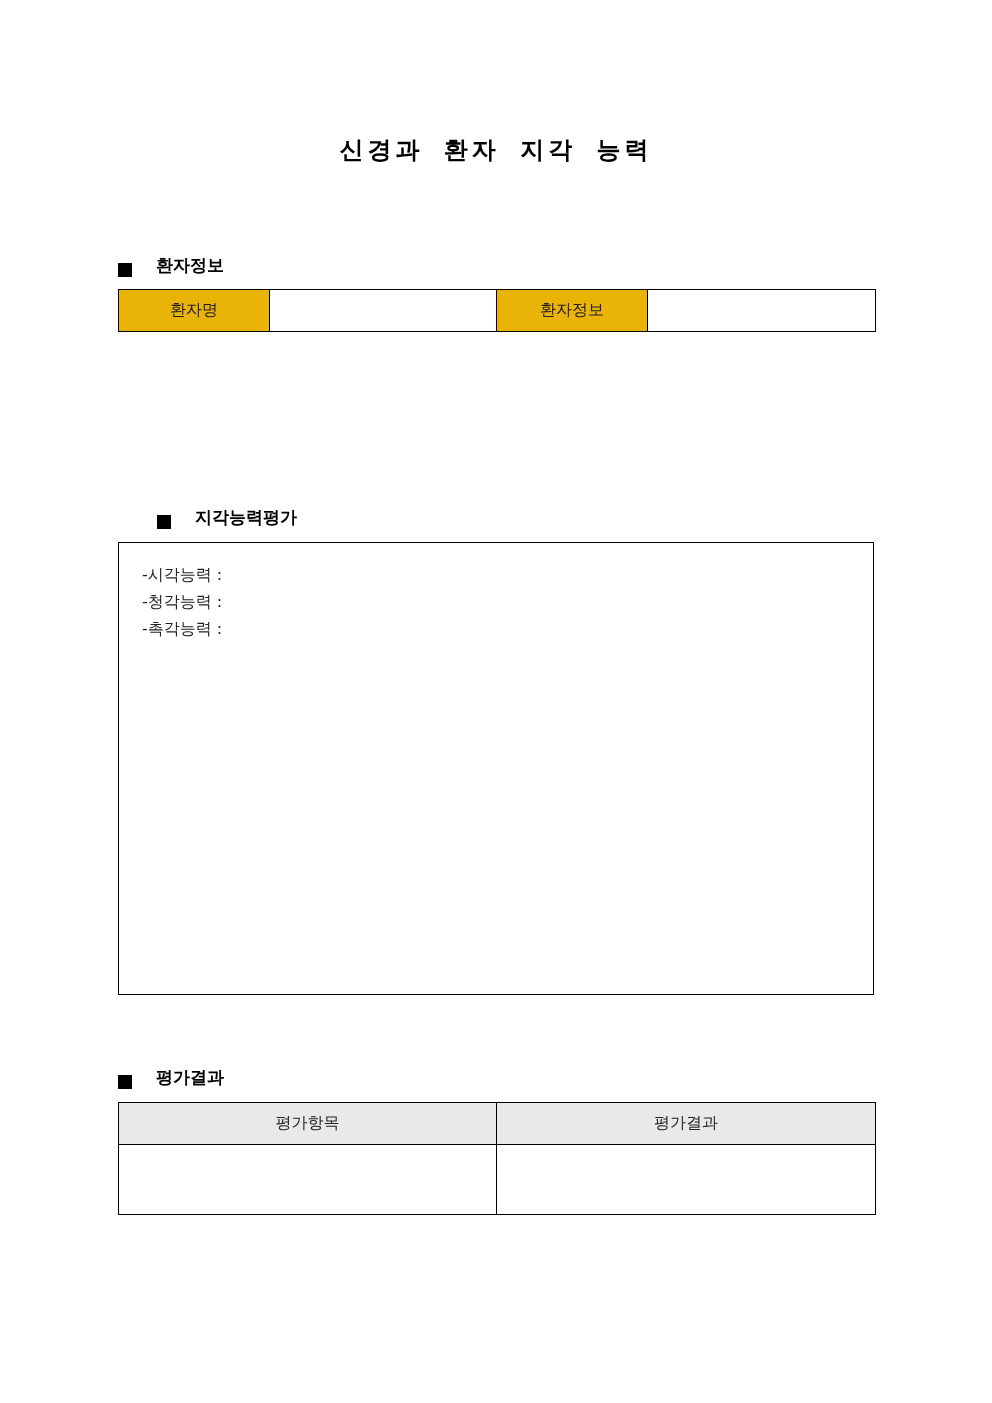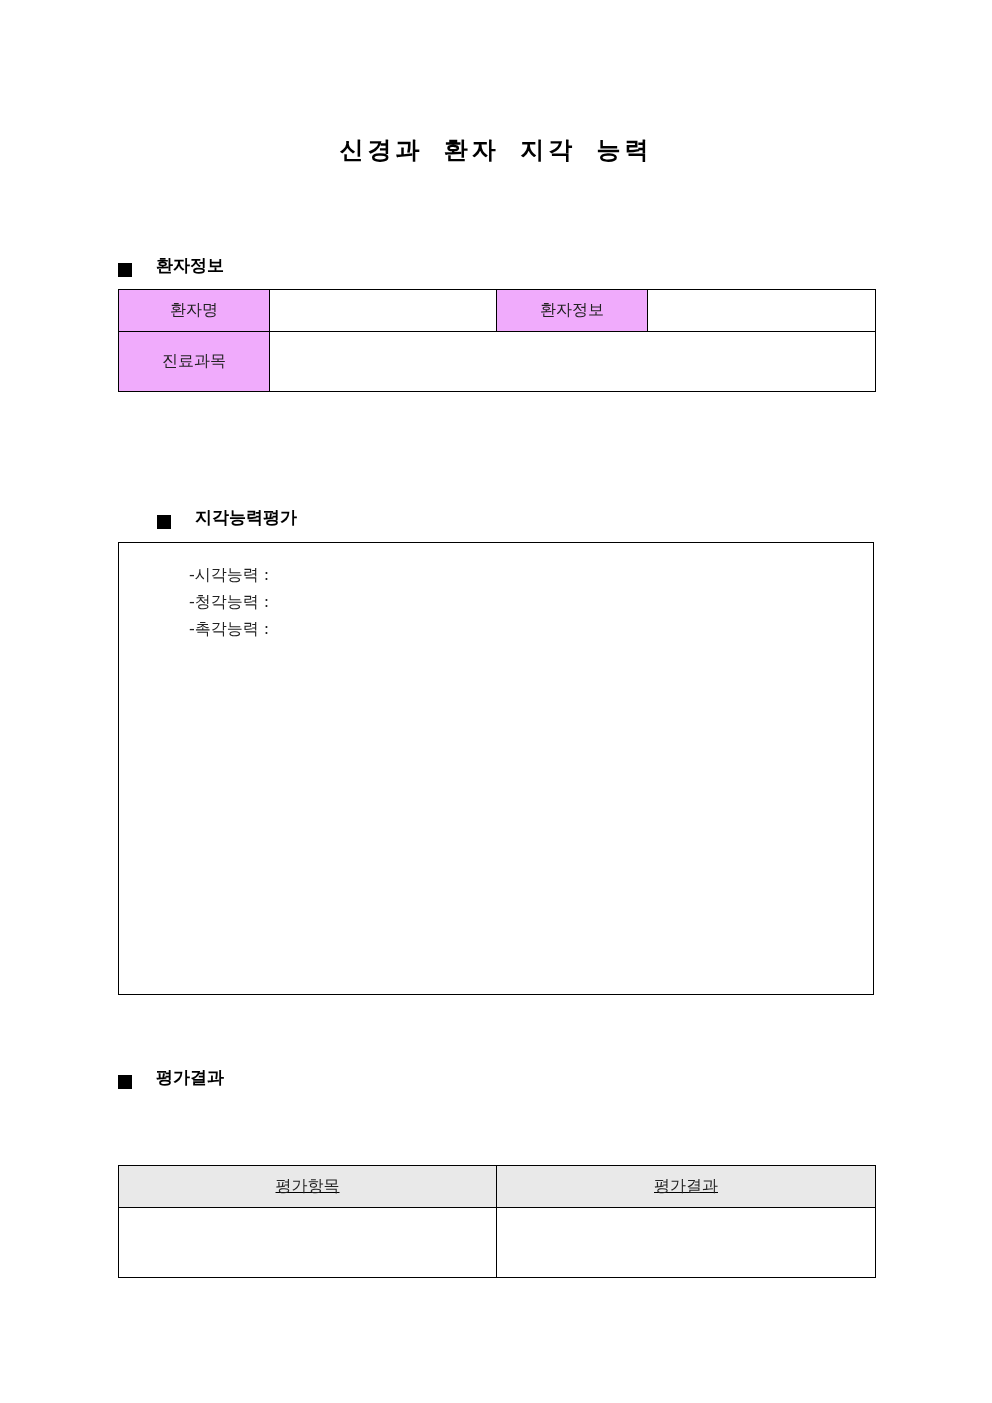--- a/index.html
+++ b/index.html
@@ -51,21 +51,21 @@
       table-layout: fixed;
       font-size: 16px;
     }
     table.grid td {
       border: 1.5px solid #000;
       padding: 0;
       text-align: center;
       vertical-align: middle;
     }
     table.grid td.label {
-      background: #f0abfc;
+      background: #eab308;
       color: #222;
     }
     table.grid td.value {
       background: #fff;
     }
     #patient-table { top: 289px; }
     #patient-table tr.r1 td, #patient-table tr.r2 td { height: 41px; }
     #patient-table tr.r3 td { height: 59px; }
 
     .assessment-box {
@@ -79,24 +79,23 @@
       color: #222;
     }
     .assessment-box .lines {
       position: absolute;
       left: 23px;
       top: 20px;
     }
     .assessment-box .line {
       height: 27px;
       line-height: 24px;
-      margin-left: 47px;
     }
 
-    #result-table { top: 1165px; text-decoration: underline; }
+    #result-table { top: 1102px; }
     #result-table tr.h td { height: 41px; background: #e9e9e9; color: #222; }
     #result-table tr.b td { height: 69px; }
   </style>
 </head>
 <body>
 
 <div class="title">신경과 환자 지각 능력</div>
 
 <div class="section-heading" style="top:253px;">
   <span class="square"></span>
@@ -109,24 +108,20 @@
     <col style="width:227px">
     <col style="width:151px">
     <col style="width:228px">
   </colgroup>
   <tbody>
       <tr class="r1">
     <td class="label">환자명</td>
     <td class="value"></td>
     <td class="label">환자정보</td>
     <td class="value"></td>
-  </tr>
-  <tr class="r3">
-    <td class="label">진료과목</td>
-    <td class="value" colspan="3"></td>
   </tr>
 </tbody>
   </table>
 
 <div class="section-heading" style="top:505px;padding-left:39px;">
   <span class="square"></span>
   <span>지각능력평가</span>
 </div>
 
 <div class="assessment-box">

